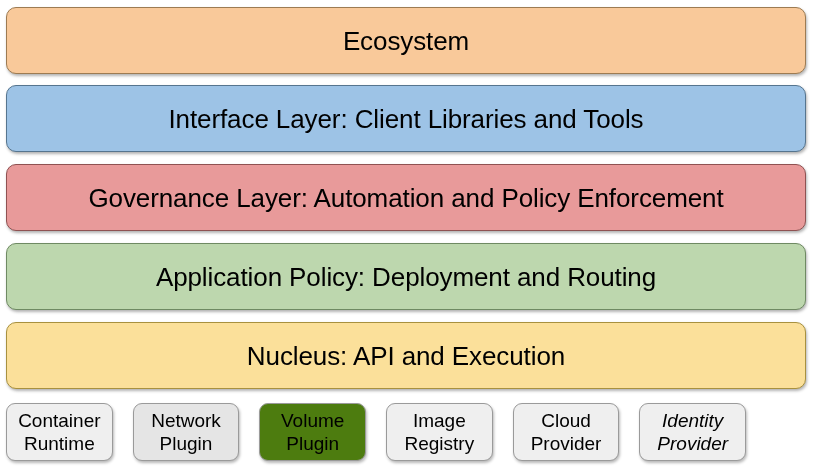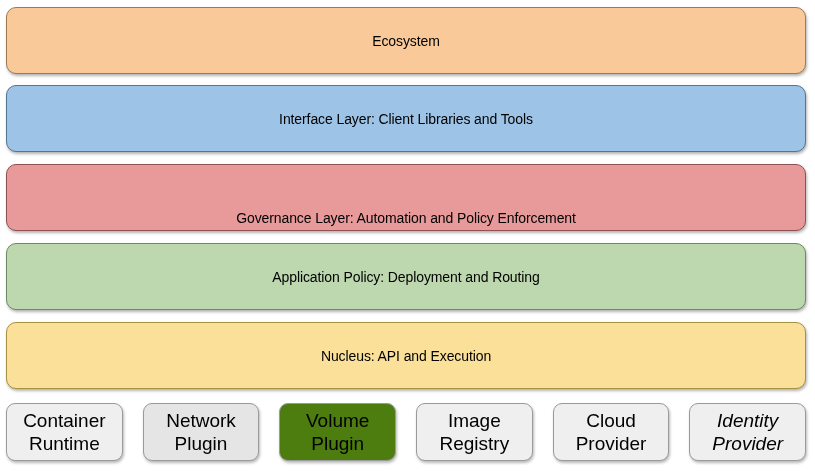--- a/index.html
+++ b/index.html
@@ -32,41 +32,41 @@
     box-sizing: border-box;
     border-radius: 10px;
     border: 1px solid #8d8d8d;
     display: flex;
     align-items: center;
     justify-content: center;
     box-shadow: 1px 2px 3px rgba(0,0,0,0.30);
   }
 
   .layer-label {
-    font-size: 14px;
+    font-size: 26px;
     line-height: 24px;
     color: #000000;
     text-align: center;
     letter-spacing: -0.1px;
     white-space: nowrap;
   }
 
   
   #band-ecosystem   { top: 7px;   }
   #band-interface   { top: 85px;  }
-  #band-governance  { top: 164px; align-items: flex-end; }
+  #band-governance  { top: 164px; }
   #band-application { top: 243px; }
   #band-nucleus     { top: 322px; }
 
   
   .component-row {
     position: absolute;
     left: 6px;
     top: 403px;
-    width: 800px;
+    width: 740px;
     height: 58px;
     display: flex;
     gap: 20px;
   }
 
   .component-box {
     flex: 1 1 0;
     box-sizing: border-box;
     border-radius: 9px;
     border: 1px solid #9a9a9a;

